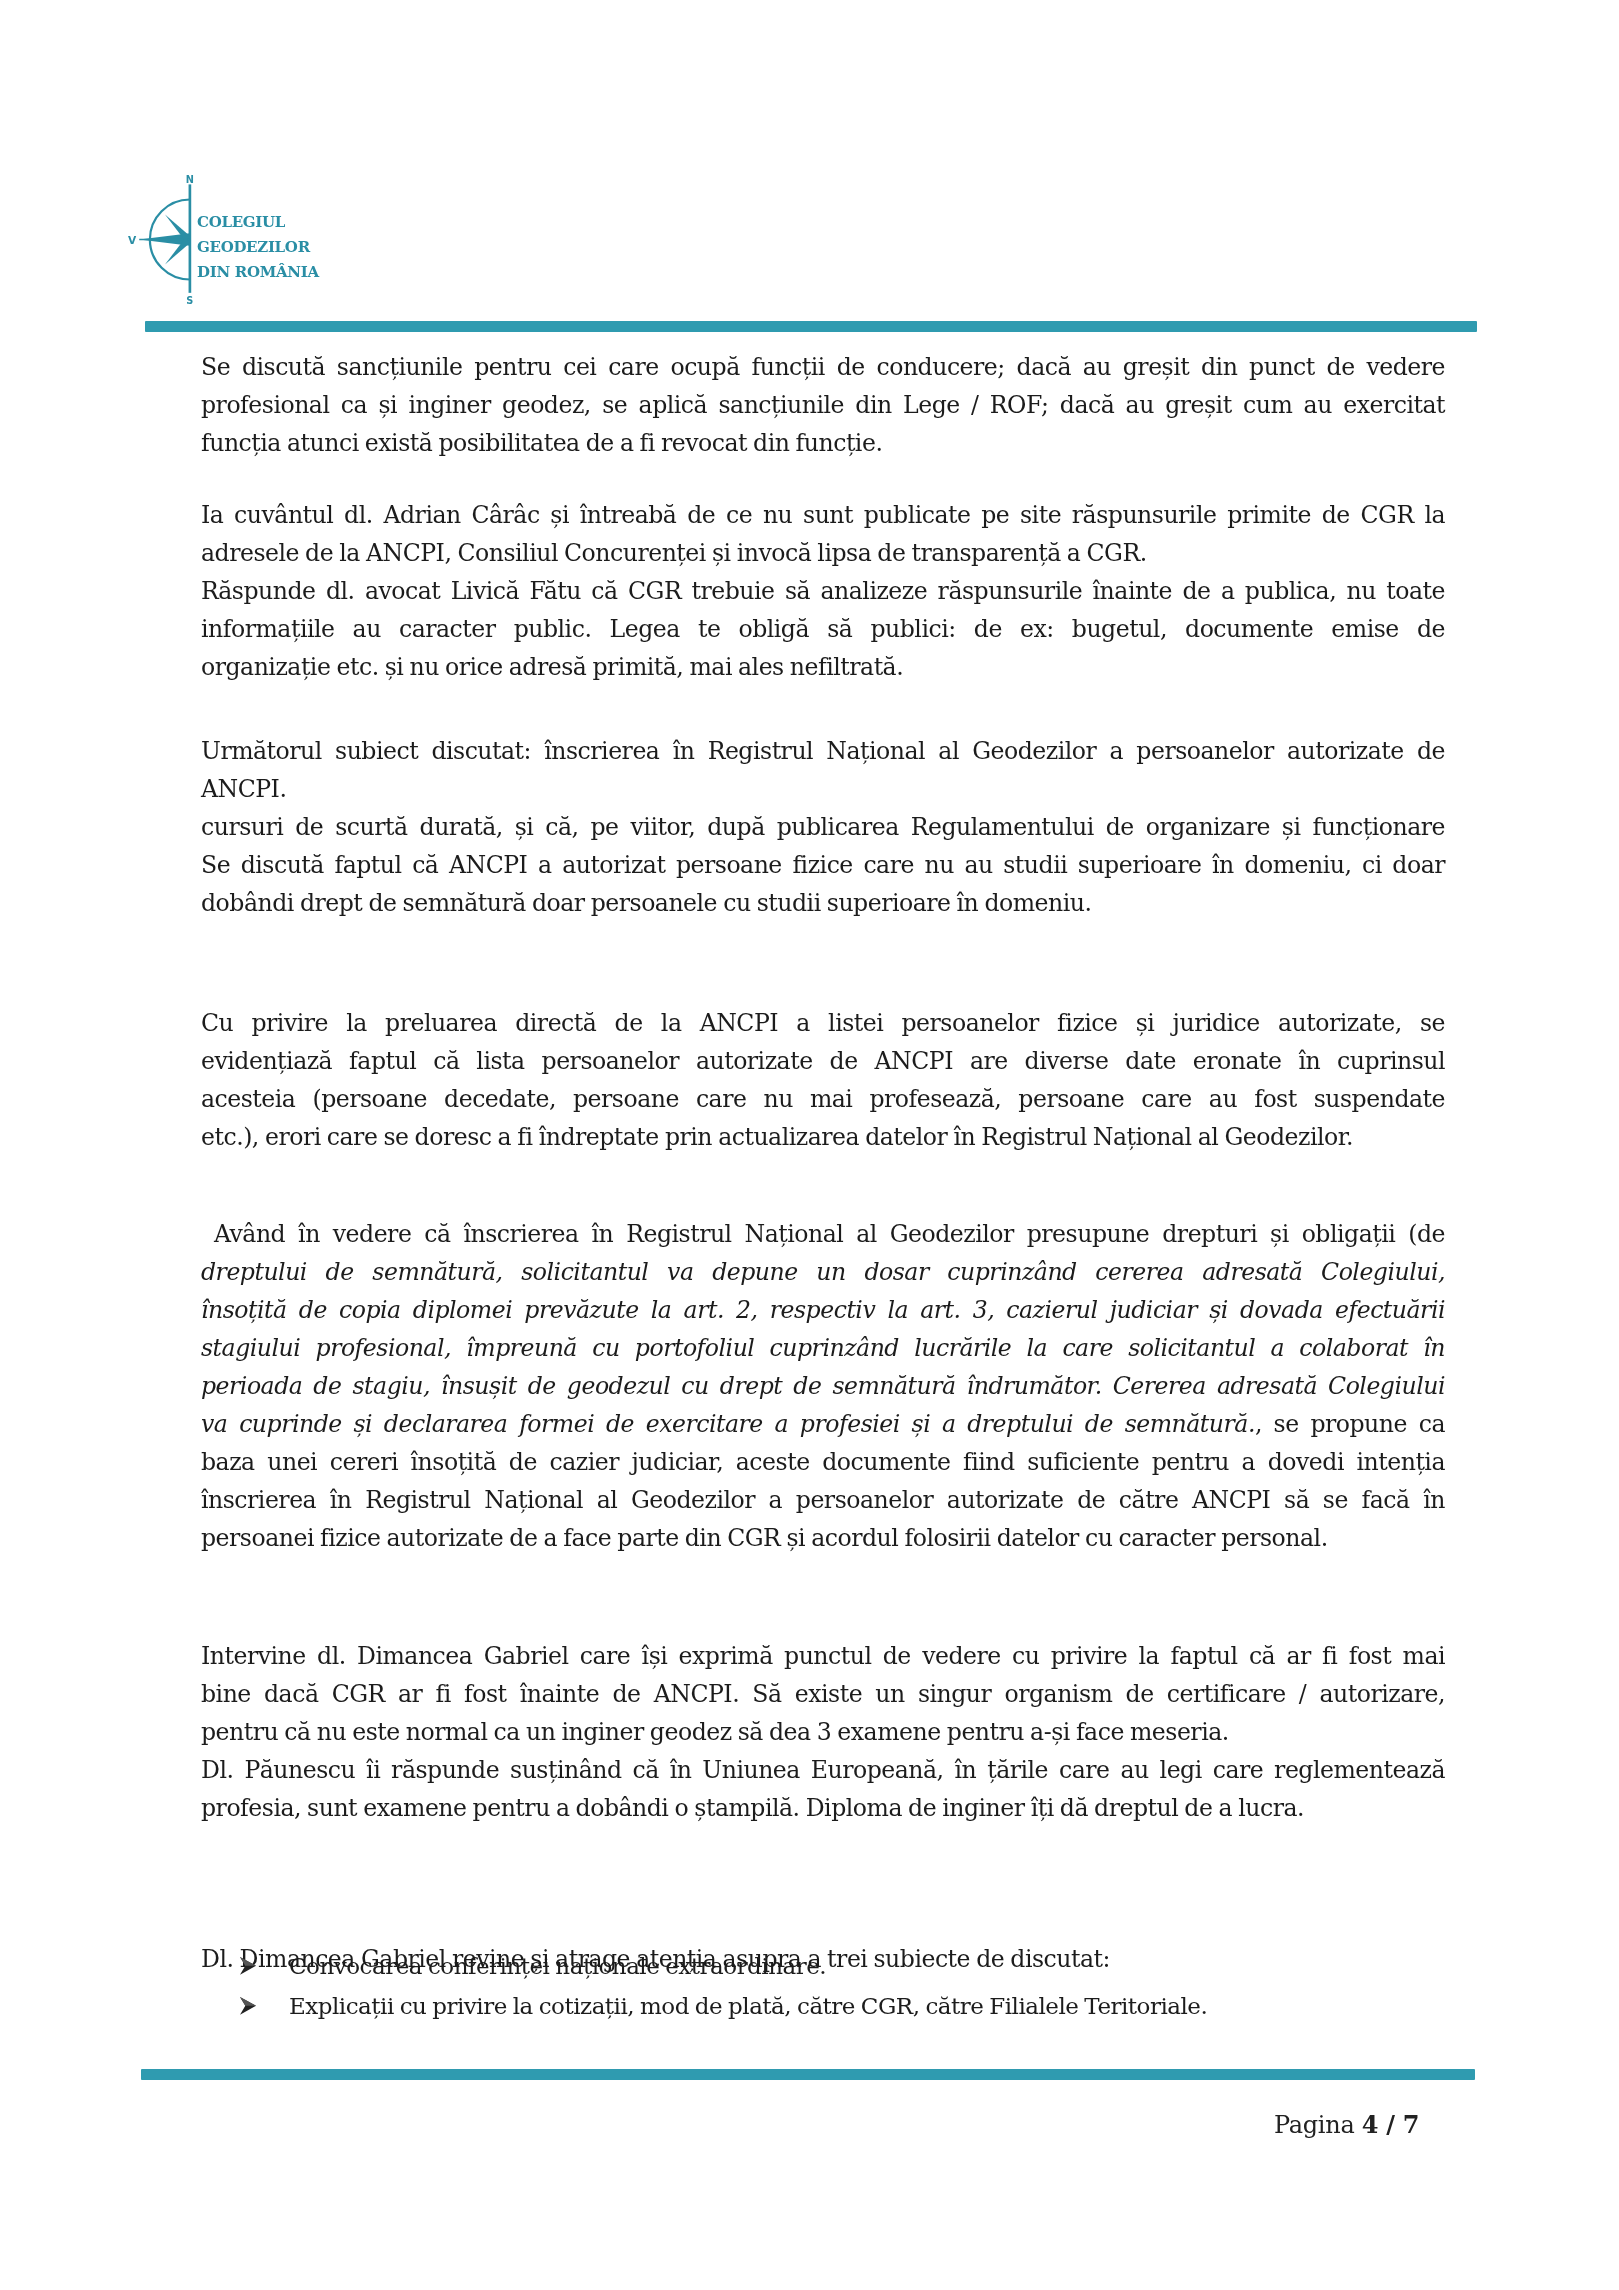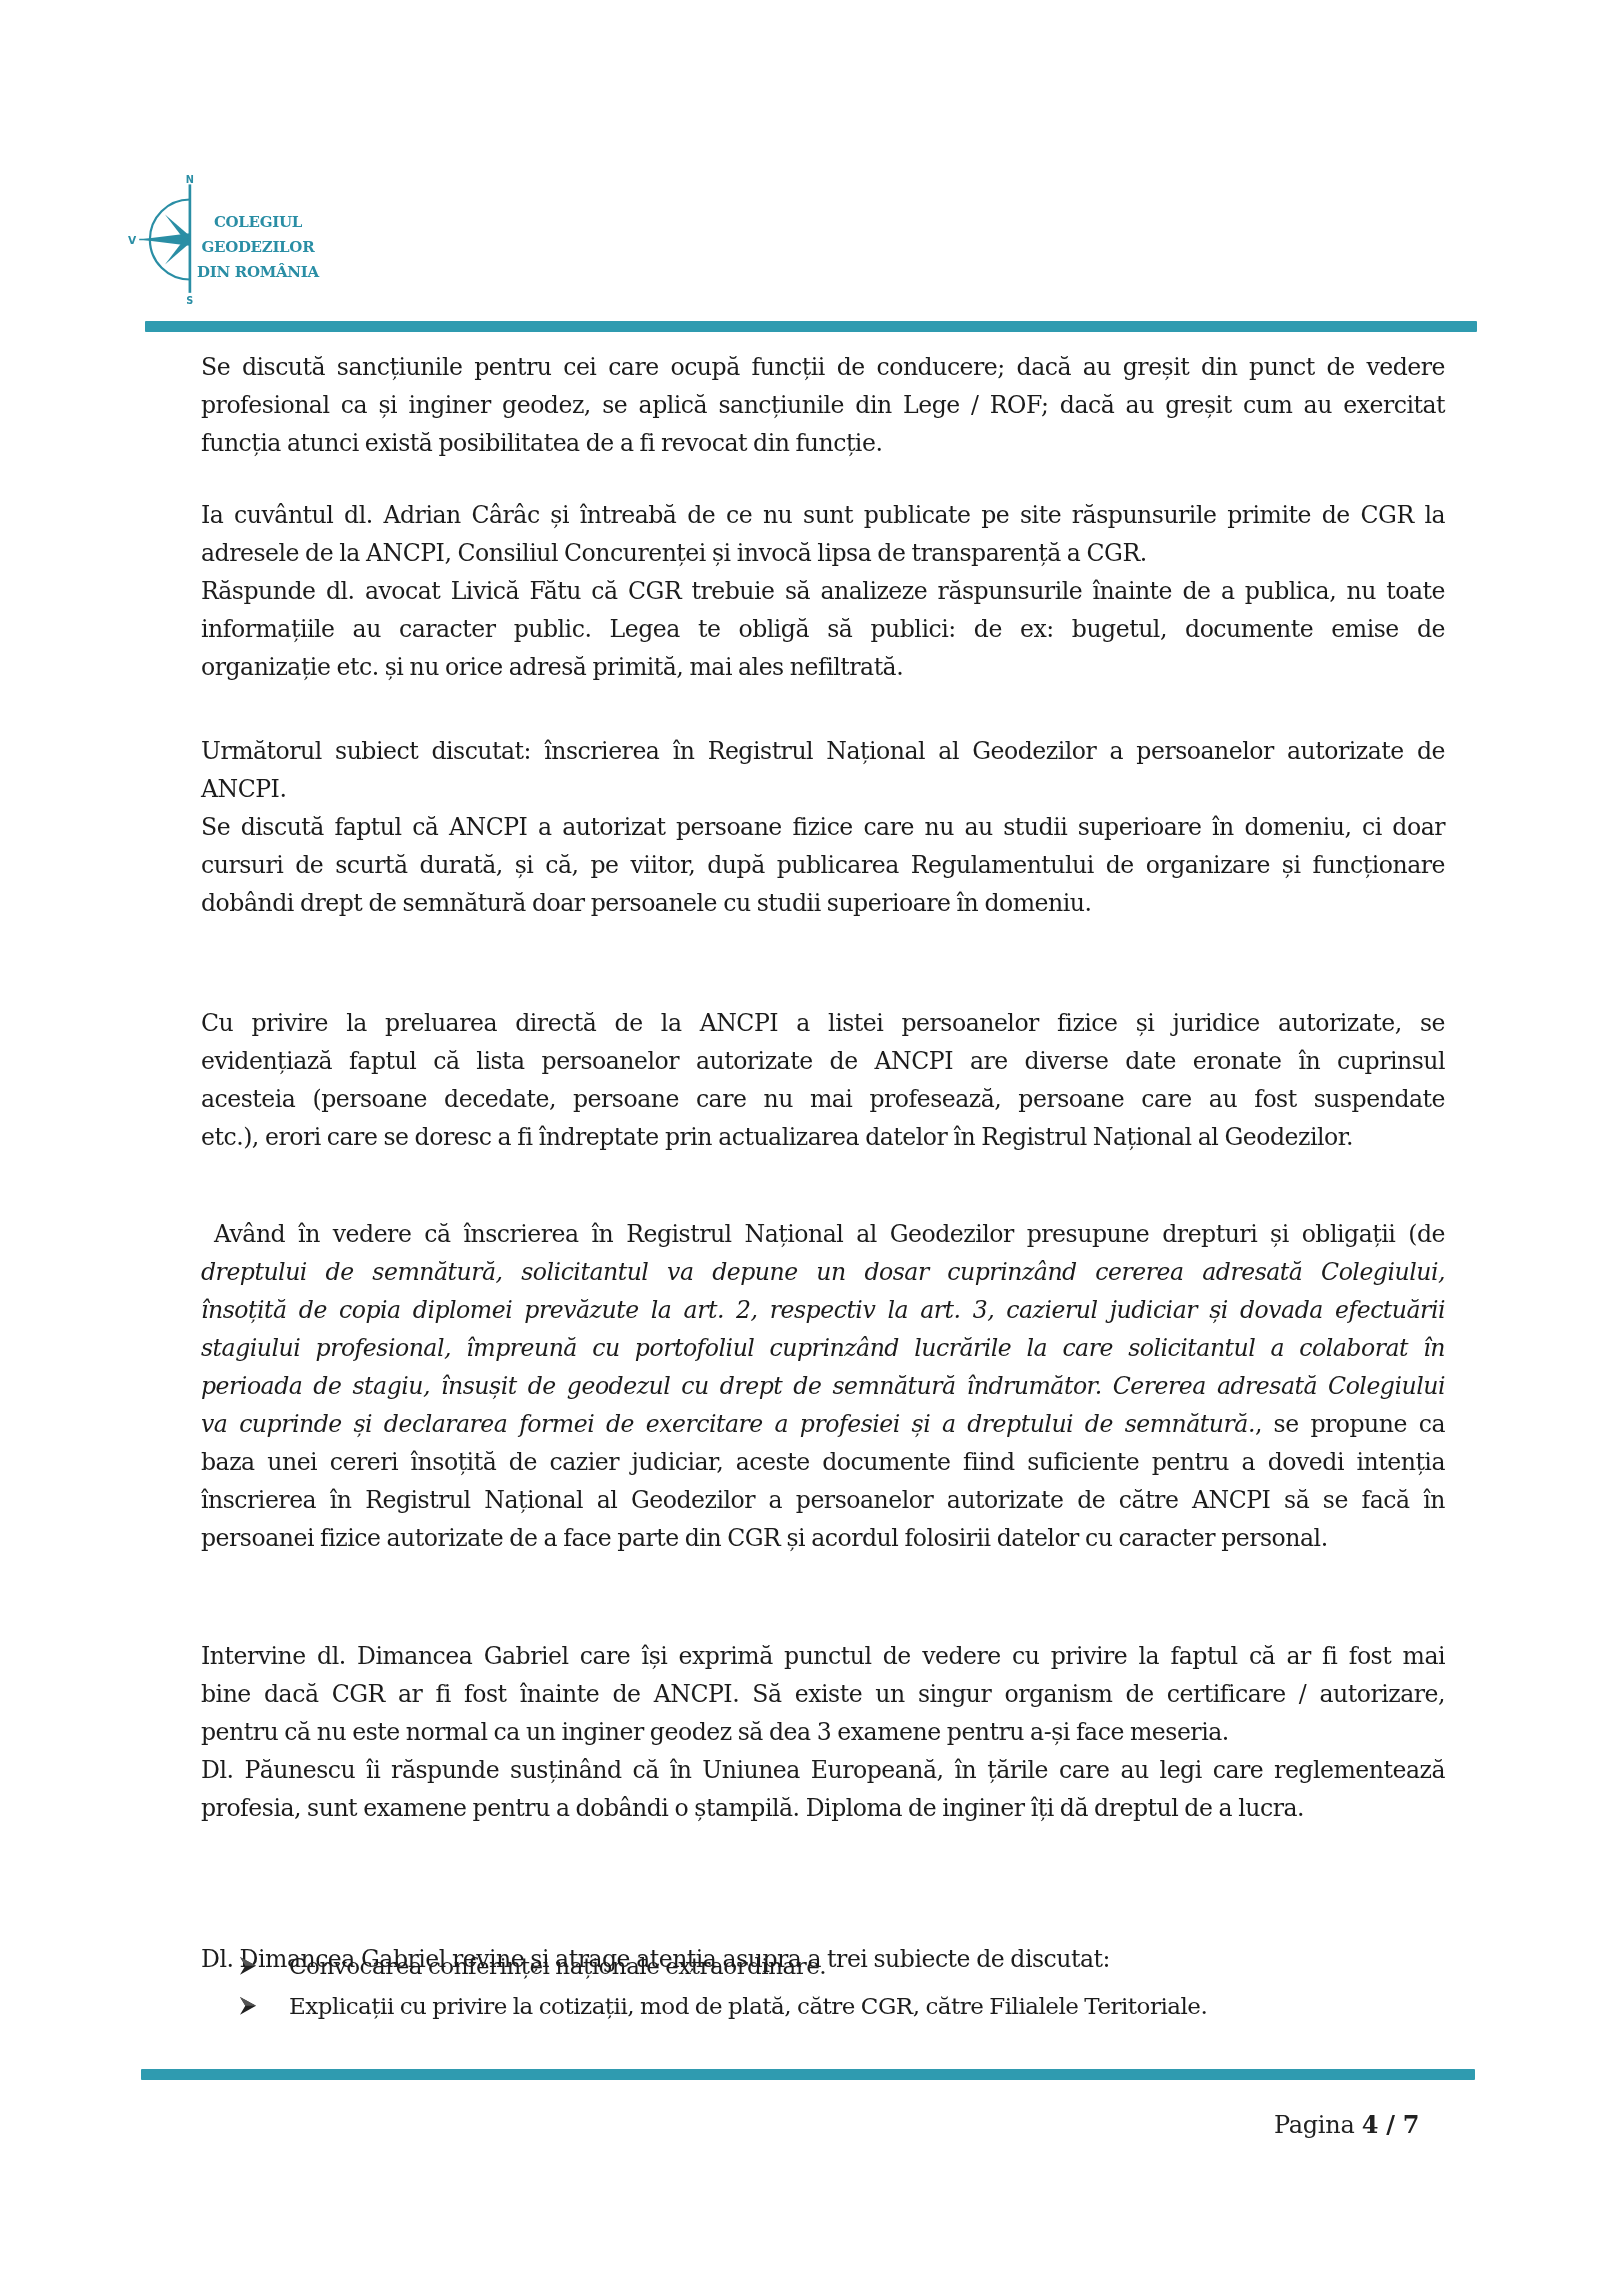--- a/index.html
+++ b/index.html
@@ -2,21 +2,21 @@
 <html style="font-size:14.3px"><head>
 <meta charset="utf-8">
 <style>
   html, body { margin: 0; padding: 0; background: #ffffff; }
   body { width: 1619px; height: 2290px; position: relative; overflow: hidden; }
   .page { position: absolute; left: 0; top: 0; width: 1619px; height: 2290px; background: #fff; }
 
   
   .logo { position: absolute; left: 125px; top: 168px; width: 214px; height: 143px; }
   .logo svg { position: absolute; left: 0; top: 0; }
-  .logo-text { position: absolute; left: 72px; top: 42px; font-family: "DejaVu Serif", serif; font-weight: bold; color: #2a8ea5; font-size: 15px; line-height: 25px; letter-spacing: -0.3px; text-align: center; }
+  .logo-text { position: absolute; left: 72px; top: 42px; font-family: "DejaVu Serif", serif; font-weight: bold; color: #2a8ea5; font-size: 15px; line-height: 25px; letter-spacing: -0.3px; }
   .logo-text div { white-space: nowrap; }
 
   
   .bar { position: absolute; height: 10.7px; background: #2f9bb0; border-radius: 0.9px; }
   .bar-top { left: 145px; top: 321px; width: 1332px; }
   .bar-bottom { left: 141px; top: 2069px; width: 1334px; }
 
   
   .para { position: absolute; left: 201px; width: 1244px; font-family: "DejaVu Serif", serif; font-size: 23.6px; line-height: 38px; color: #1c1c1c; text-align: justify; letter-spacing: -0.5px; word-spacing: -0.9px; }
   .para .line { display: block; white-space: nowrap; text-align-last: justify; }
@@ -80,22 +80,22 @@
     <span class="line">Ia cuvântul dl. Adrian Cârâc și întreabă de ce nu sunt publicate pe site răspunsurile primite de CGR la</span>
     <span class="line last">adresele de la ANCPI, Consiliul Concurenței și invocă lipsa de transparență a CGR.</span>
     <span class="line">Răspunde dl. avocat Livică Fătu că CGR trebuie să analizeze răspunsurile înainte de a publica, nu toate</span>
     <span class="line">informațiile au caracter public. Legea te obligă să publici: de ex: bugetul, documente emise de</span>
     <span class="line last">organizație etc. și nu orice adresă primită, mai ales nefiltrată.</span>
   </div>
 
   <div class="para p3">
     <span class="line">Următorul subiect discutat: înscrierea în Registrul Național al Geodezilor a persoanelor autorizate de</span>
     <span class="line last">ANCPI.</span>
+    <span class="line">cursuri de scurtă durată, și că, pe viitor, după publicarea Regulamentului de organizare și funcționare</span>
     <span class="line">Se discută faptul că ANCPI a autorizat persoane fizice care nu au studii superioare în domeniu, ci doar</span>
-    <span class="line">cursuri de scurtă durată, și că, pe viitor, după publicarea Regulamentului de organizare și funcționare</span>
     <span class="line last">dobândi drept de semnătură doar persoanele cu studii superioare în domeniu.</span>
   </div>
 
   <div class="para p4">
     <span class="line">Cu privire la preluarea directă de la ANCPI a listei persoanelor fizice și juridice autorizate, se</span>
     <span class="line">evidențiază faptul că lista persoanelor autorizate de ANCPI are diverse date eronate în cuprinsul</span>
     <span class="line">acesteia (persoane decedate, persoane care nu mai profesează, persoane care au fost suspendate</span>
     <span class="line last">etc.), erori care se doresc a fi îndreptate prin actualizarea datelor în Registrul Național al Geodezilor.</span>
   </div>
 

